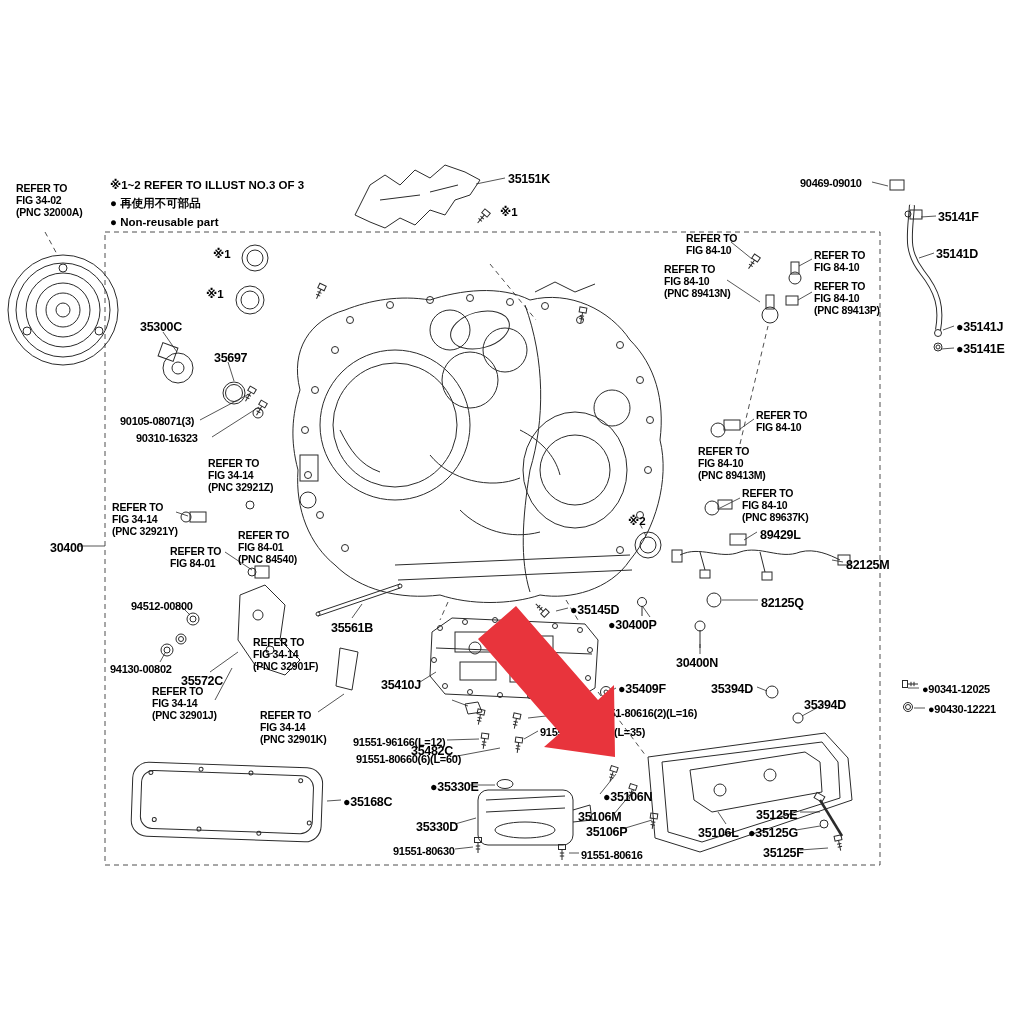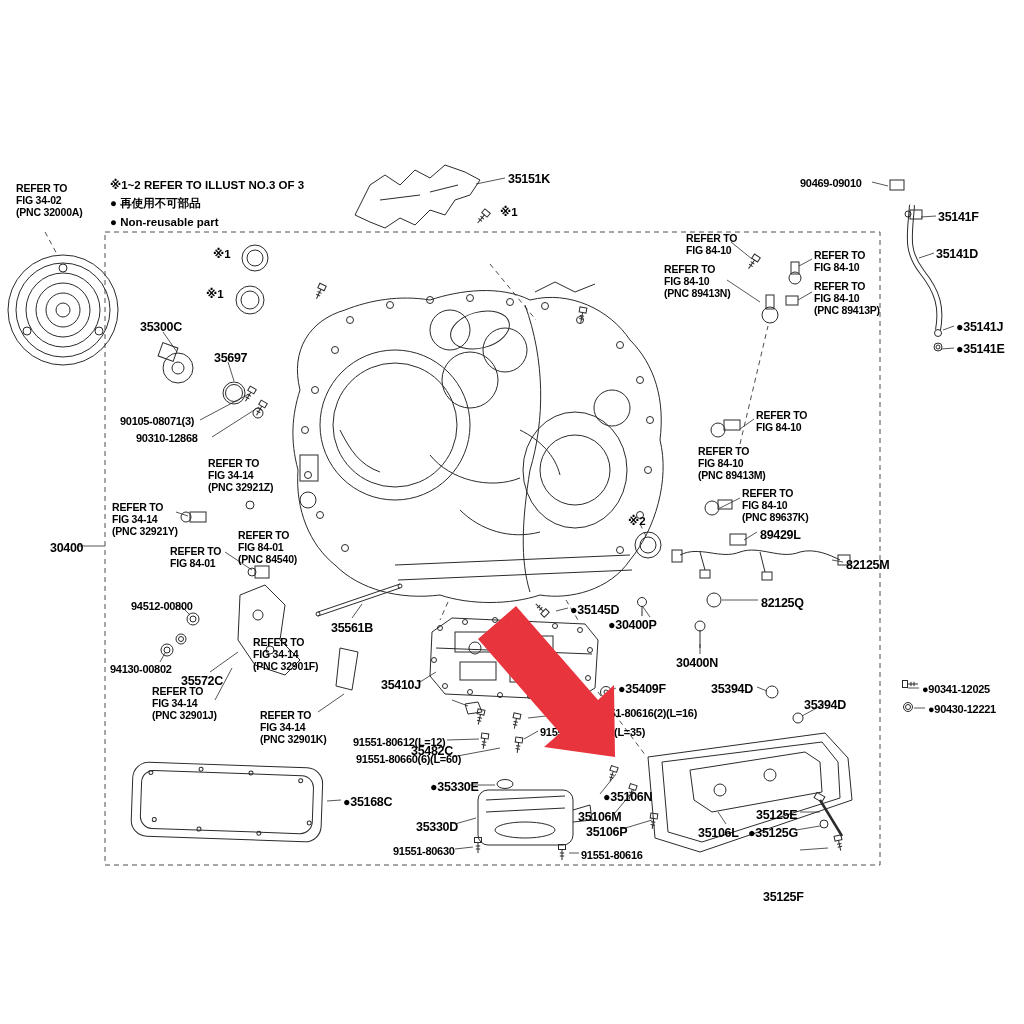--- a/index.html
+++ b/index.html
@@ -349,21 +349,21 @@
 FIG 84-10
 (PNC 89413N)</div>
     <div class="part-label kind-refer" style="left: 814px; top: 281px;">REFER TO
 FIG 84-10
 (PNC 89413P)</div>
     <div class="part-label kind-mark" style="left: 213px; top: 248px;">※1</div>
     <div class="part-label kind-mark" style="left: 206px; top: 288px;">※1</div>
     <div class="part-label kind-part" style="left: 140px; top: 320px;">35300C</div>
     <div class="part-label kind-part" style="left: 214px; top: 351px;">35697</div>
     <div class="part-label kind-num" style="left: 112px; top: 415px; margin-left: 8px;">90105-08071(3)</div>
-    <div class="part-label kind-num" style="left: 136px; top: 432px;">90310-12868</div>
+    <div class="part-label kind-num" style="left: 136px; top: 432px;">90310-16323</div>
     <div class="part-label kind-refer" style="left: 208px; top: 458px;">REFER TO
 FIG 34-14
 (PNC 32921Z)</div>
     <div class="part-label kind-refer" style="left: 112px; top: 502px;">REFER TO
 FIG 34-14
 (PNC 32921Y)</div>
     <div class="part-label kind-refer" style="left: 238px; top: 530px;">REFER TO
 FIG 84-01
 (PNC 84540)</div>
     <div class="part-label kind-refer" style="left: 170px; top: 546px;">REFER TO
@@ -385,34 +385,34 @@
     <div class="part-label kind-part" style="left: 381px; top: 678px;">35410J</div>
     <div class="part-label kind-part" style="left: 411px; top: 696px; margin-top: 48px;">35482C</div>
     <div class="part-label kind-part" style="left: 570px; top: 603px;">●35145D</div>
     <div class="part-label kind-part" style="left: 608px; top: 618px;">●30400P</div>
     <div class="part-label kind-part" style="left: 676px; top: 656px;">30400N</div>
     <div class="part-label kind-part" style="left: 618px; top: 682px;">●35409F</div>
     <div class="part-label kind-part" style="left: 711px; top: 682px;">35394D</div>
     <div class="part-label kind-part" style="left: 804px; top: 698px;">35394D</div>
     <div class="part-label kind-num" style="left: 592px; top: 707px;">91551-80616(2)(L=16)</div>
     <div class="part-label kind-num" style="left: 540px; top: 726px;">91551-80635(5)(L=35)</div>
-    <div class="part-label kind-num" style="left: 353px; top: 736px;">91551-80612(L=12)</div>
+    <div class="part-label kind-num" style="left: 353px; top: 736px;">91551-96166(L=12)</div>
     <div class="part-label kind-num" style="left: 356px; top: 753px;">91551-80660(6)(L=60)</div>
     <div class="part-label kind-part" style="left: 430px; top: 780px;">●35330E</div>
     <div class="part-label kind-part" style="left: 343px; top: 795px;">●35168C</div>
     <div class="part-label kind-part" style="left: 416px; top: 820px;">35330D</div>
     <div class="part-label kind-num" style="left: 393px; top: 845px;">91551-80630</div>
     <div class="part-label kind-num" style="left: 581px; top: 849px;">91551-80616</div>
     <div class="part-label kind-part" style="left: 603px; top: 790px;">●35106N</div>
     <div class="part-label kind-part" style="left: 578px; top: 810px;">35106M</div>
     <div class="part-label kind-part" style="left: 586px; top: 825px;">35106P</div>
     <div class="part-label kind-part" style="left: 698px; top: 826px;">35106L</div>
     <div class="part-label kind-part" style="left: 756px; top: 808px;">35125E</div>
     <div class="part-label kind-part" style="left: 748px; top: 826px;">●35125G</div>
-    <div class="part-label kind-part" style="left: 763px; top: 846px; margin-top: 44px;">35125F</div>
+    <div class="part-label kind-part" style="left: 763px; top: 846px;">35125F</div>
     <div class="part-label kind-num" style="left: 922px; top: 683px;">●90341-12025</div>
     <div class="part-label kind-num" style="left: 928px; top: 703px;">●90430-12221</div>
     <div class="part-label kind-refer" style="left: 756px; top: 410px;">REFER TO
 FIG 84-10</div>
     <div class="part-label kind-refer" style="left: 698px; top: 446px;">REFER TO
 FIG 84-10
 (PNC 89413M)</div>
     <div class="part-label kind-refer" style="left: 742px; top: 488px;">REFER TO
 FIG 84-10
 (PNC 89637K)</div>

